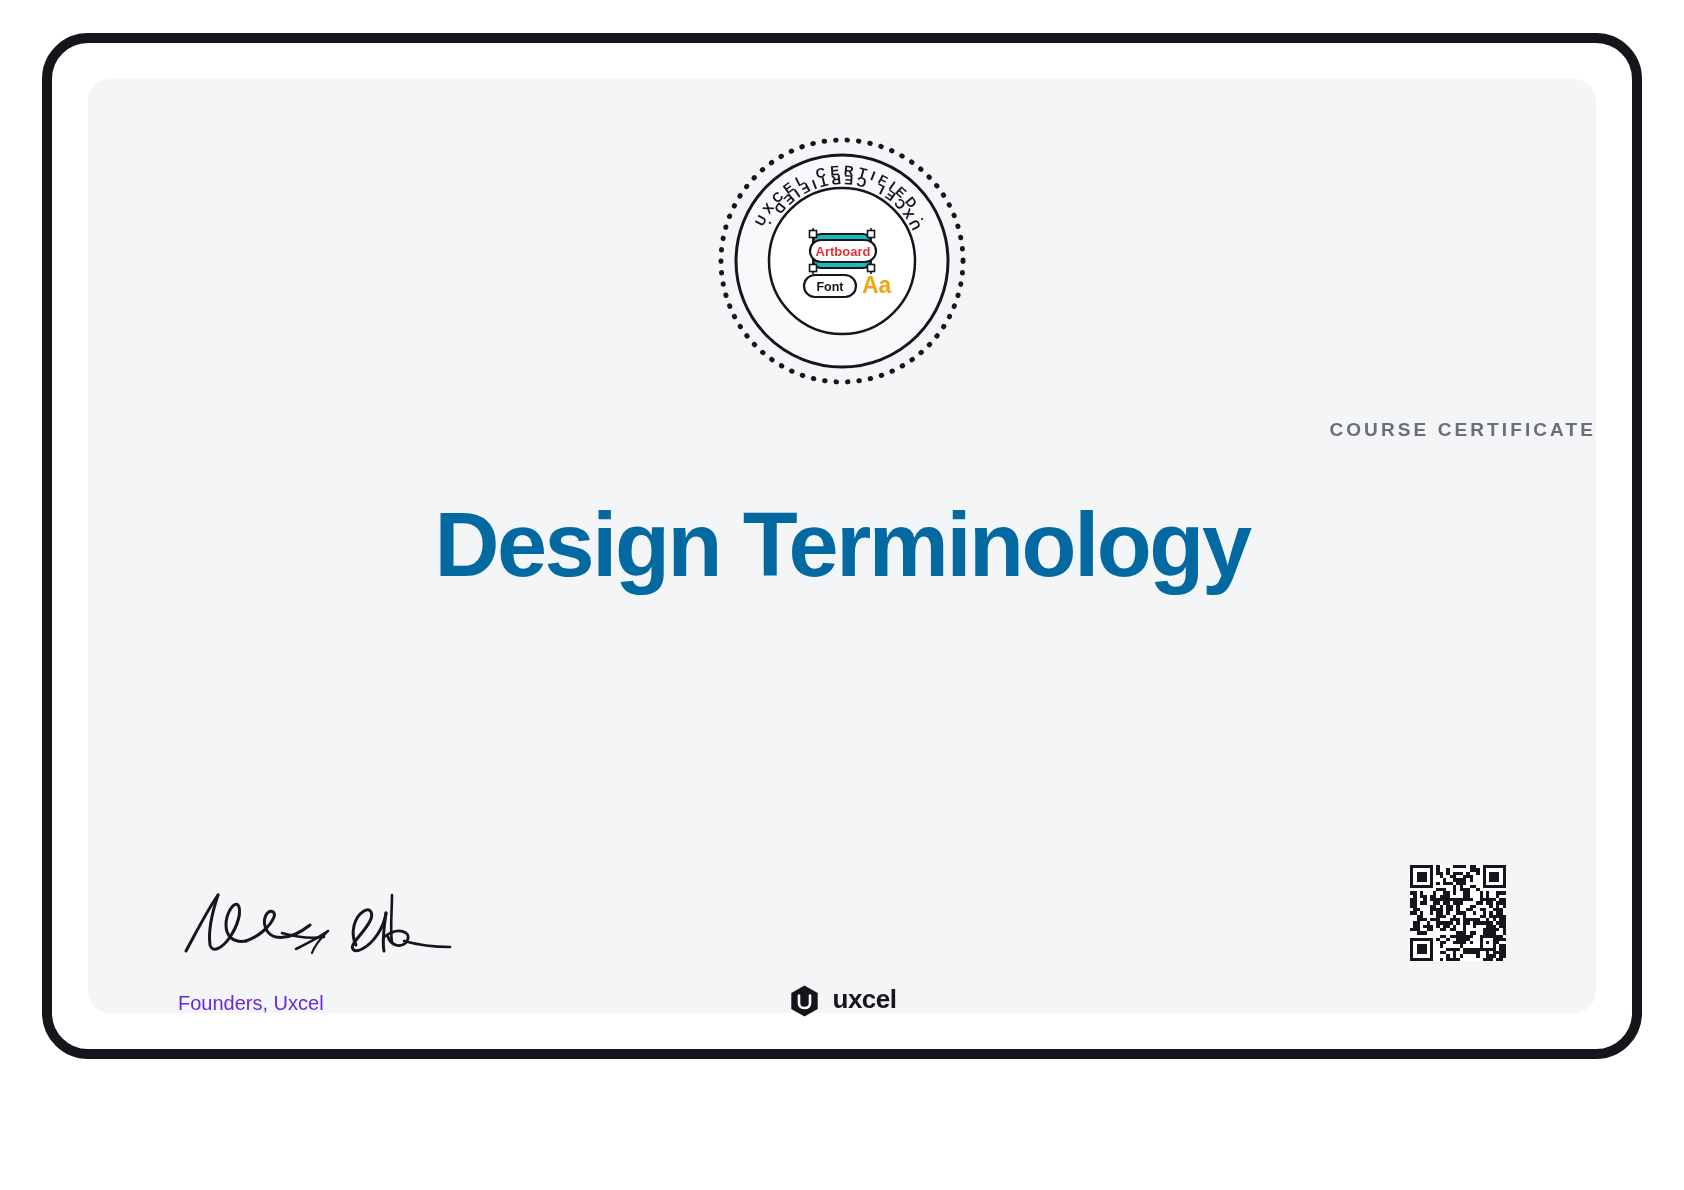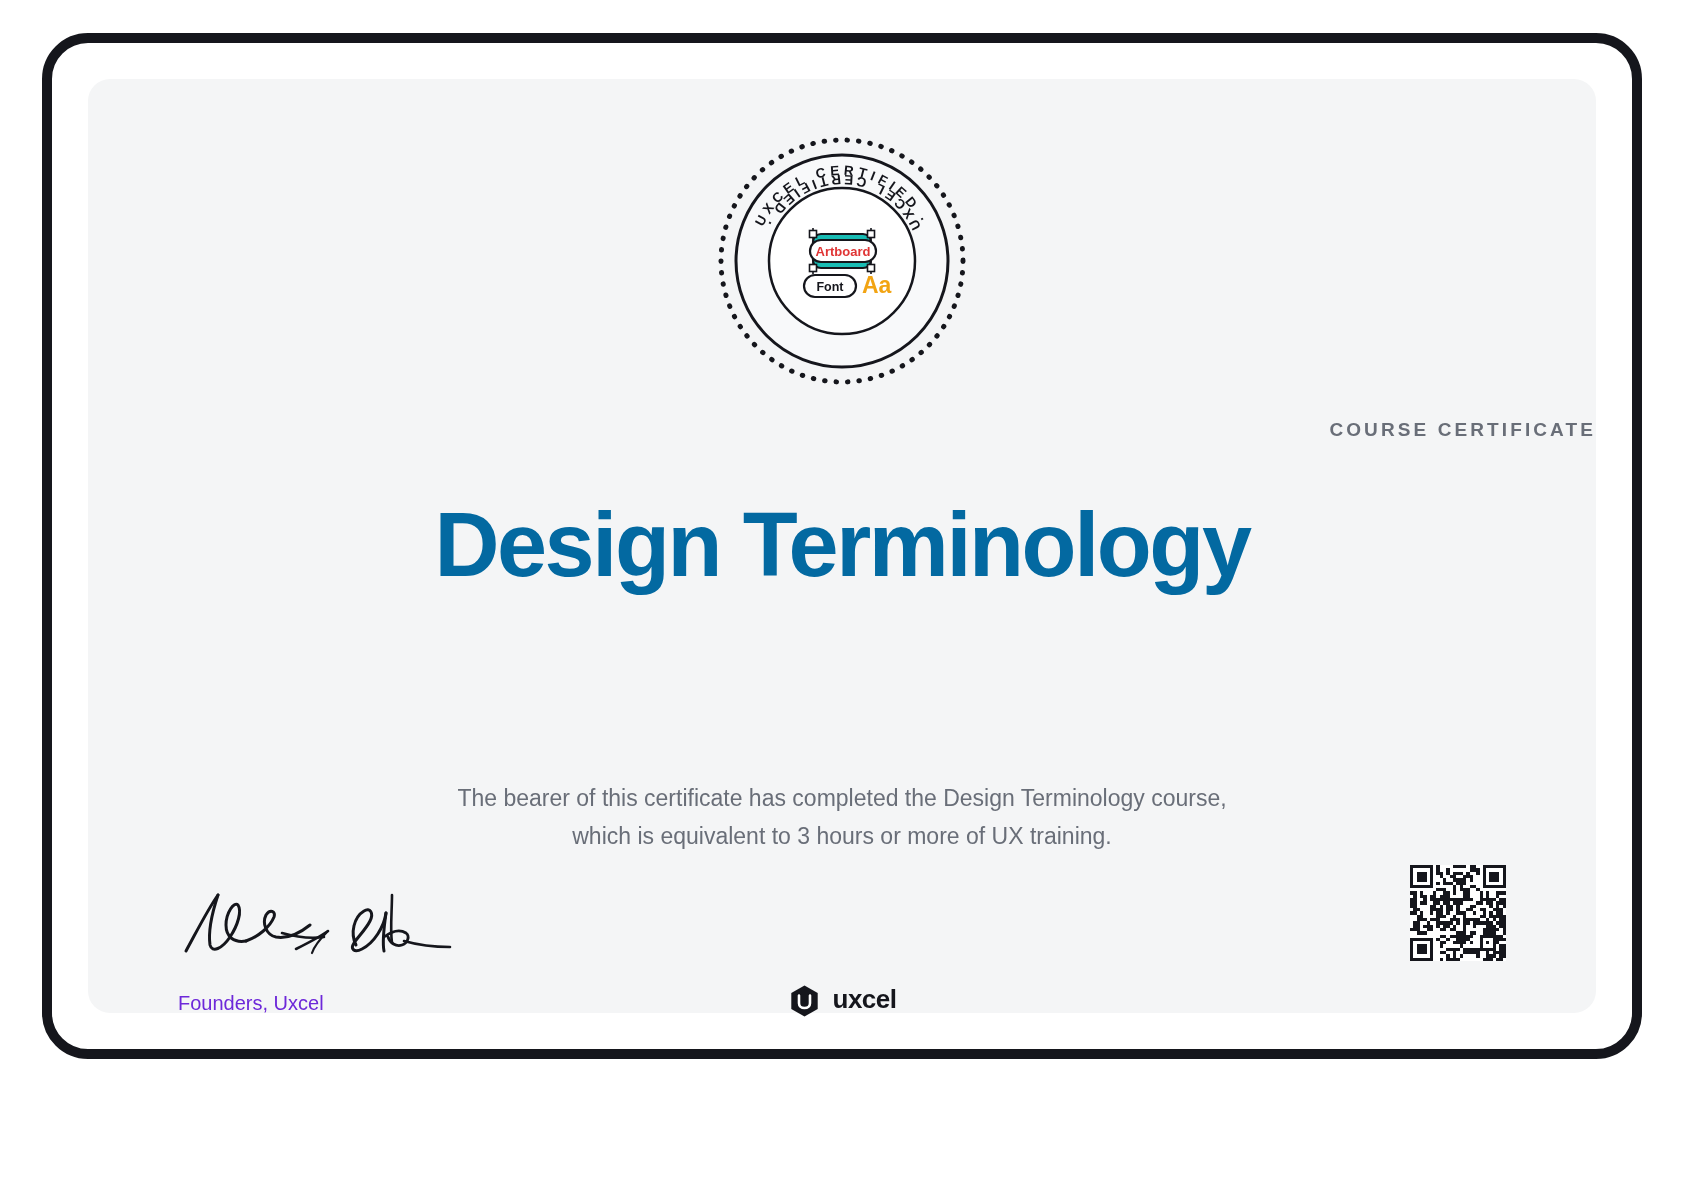--- a/index.html
+++ b/index.html
@@ -201,24 +201,20 @@
           <rect x="92" y="144" width="52" height="22" rx="11" fill="#ffffff" stroke="#15161c" stroke-width="2.2"></rect>
           <text x="118" y="159.5" text-anchor="middle" font-family="'Liberation Sans', sans-serif" font-size="12.5" font-weight="bold" fill="#15161c">Font</text>
 
           <text x="150" y="162" font-family="'Liberation Sans', sans-serif" font-size="23" font-weight="bold" fill="#f2a413">Aa</text>
         </g>
       </svg>
     </div>
 
     <div class="eyebrow">COURSE CERTIFICATE</div>
     <div class="course-title">Design Terminology</div>
-    <div class="description">
-      <div>The bearer of this certificate has completed the Design Terminology course,</div>
-      <div>which is equivalent to 3 hours or more of UX training.</div>
-    </div>
 
     <div class="signature">
       <svg width="290" height="90" viewBox="0 0 290 90" aria-hidden="true">
         <g fill="none" stroke="#15161c" stroke-linecap="round" stroke-linejoin="round">
           <path d="M8,72 C20,50 30,30 40,16" stroke-width="3"></path>
           <path d="M40,16 C34,34 30,52 32,66 C34,74 44,70 52,58 C60,46 64,32 60,26 C56,22 48,34 48,46 C48,58 56,64 68,62" stroke-width="3"></path>
           <path d="M68,62 C80,58 92,48 96,38 C98,32 92,30 88,36 C84,44 88,56 98,58 C110,60 122,54 132,46" stroke-width="3"></path>
           <path d="M104,54 C118,58 132,60 146,58" stroke-width="2.6"></path>
           <path d="M118,70 C130,64 142,58 150,52" stroke-width="2.6"></path>
           <path d="M150,52 C142,60 136,68 134,74" stroke-width="2.2"></path>

